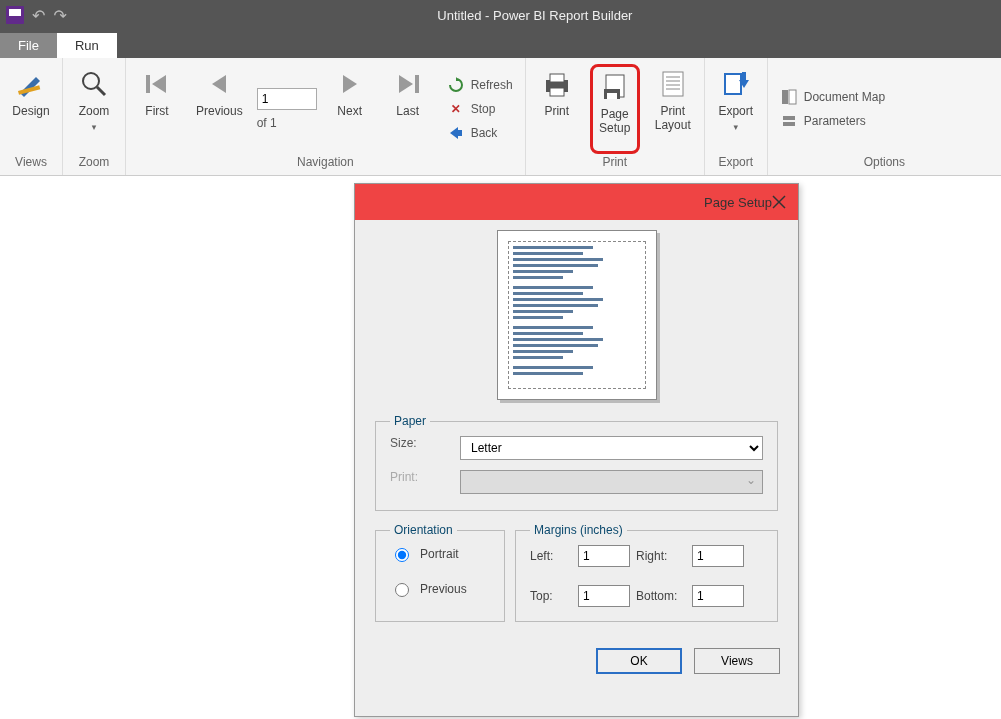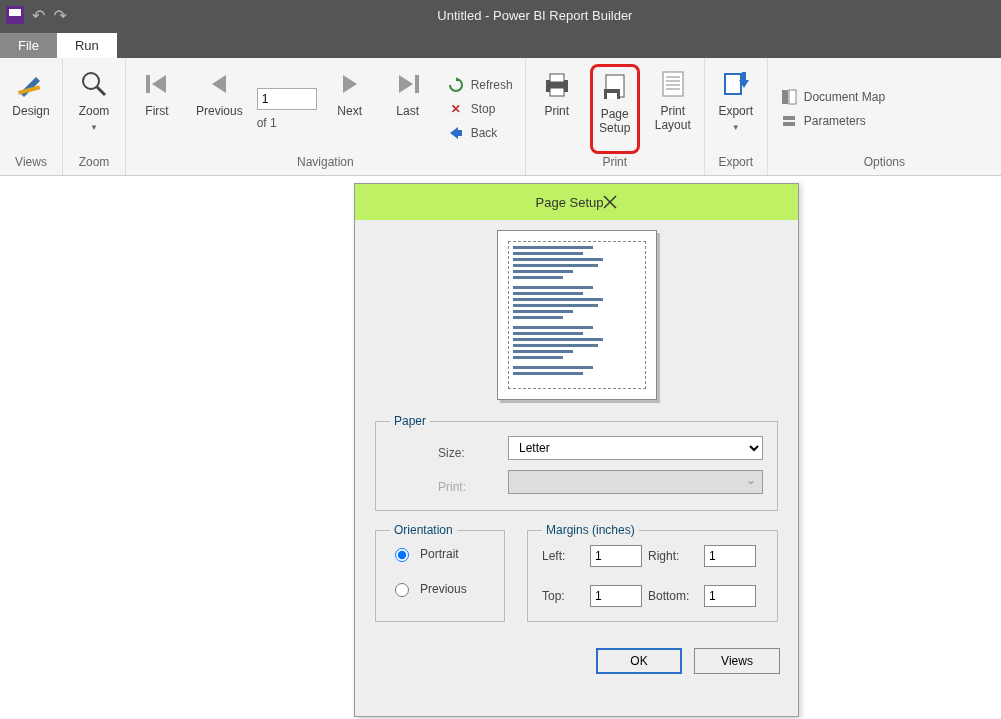--- a/index.html
+++ b/index.html
@@ -23,34 +23,34 @@
   .drop::after { content:"▾"; font-size:9px; color:#666; display:block; text-align:center; }
   .navbtn svg { fill:#9a9a9a; }
   .pageinput { width:60px; height:22px; border:1px solid #aaa; padding:2px 4px; font-size:12px;}
   .oflabel { font-size:12px; color:#555; margin-top:4px;}
   .smallcmds { display:flex; flex-direction:column; gap:6px; padding:4px 6px;}
   .smallcmd { display:flex; align-items:center; gap:6px; font-size:12px; color:#555;}
   .smallcmd .sicn { width:18px; height:18px; display:flex; align-items:center; justify-content:center;}
   .highlight-red { border:3px solid #e02020; border-radius:8px;}
   .workarea { position:relative; height:541px; background:#fff;}
   .dialog { position:absolute; left:354px; top:7px; width:445px; height:534px; background:#eee; border:1px solid #999; box-shadow:2px 2px 6px rgba(0,0,0,0.2); }
-  .dlg-title { height:36px; background:#bef264; display:flex; align-items:center; justify-content:center; padding:0 12px; font-size:13px; color:#333;}
+  .dlg-title { height:36px; background:#ef4444; display:flex; align-items:center; justify-content:flex-end; padding:0 12px; font-size:13px; color:#333;}
   .dlg-close { width:14px; height:14px; cursor:pointer;}
   .dlg-body { padding:10px 18px;}
   .preview { width:160px; height:170px; background:#fff; border:1px solid #888; margin:0 auto 14px auto; position:relative; box-shadow:3px 3px 0 #bbb; padding:10px;}
   .preview .inner { width:100%; height:100%; border:1px dashed #888; position:relative; overflow:hidden;}
   .preview .txtln { position:absolute; left:4px; height:3px; background:#5c7b9c;}
   fieldset { border:1px solid #bbb; padding:8px 14px 14px 14px; margin-bottom:12px;}
   legend { font-size:12px; color:#0c4a6e; padding:0 4px;}
-  .row { display:flex; align-items:flex-end; margin-bottom:10px; font-size:12px; color:#555;margin-left:48px;}
+  .row { display:flex; align-items:flex-start; margin-bottom:10px; font-size:12px; color:#555;}
   .row .lab { width:70px;}
   .row select, .row .sel-disabled { flex:1; height:24px; border:1px solid #999; background:#fff; font-size:12px; padding:0 6px;}
   .row .sel-disabled { background:#ddd; color:#999; position:relative;}
   .row .sel-disabled::after{content:"⌄"; position:absolute; right:6px; top:2px; color:#999;}
-  .orient-margins { display:flex; gap:18px;}
+  .orient-margins { display:flex; gap:6px;}
   fieldset.orient { flex:0 0 130px;}
   fieldset.margins { flex:1;}
   .radio-row { display:flex; align-items:center; gap:8px; font-size:12px; color:#444; margin-bottom:18px;}
   .radio-row input { width:14px; height:14px;}
   .margin-grid { display:grid; grid-template-columns: 48px 58px 56px 58px; row-gap:18px; align-items:center; font-size:12px; color:#444;}
   .margin-grid input { width:52px; height:22px; border:1px solid #888; padding:2px 4px; font-size:12px;}
   .dlg-buttons { display:flex; gap:12px; justify-content:flex-end; padding:4px 18px 10px 18px;}
   .dlg-buttons button { width:86px; height:26px; font-size:12px; border:1px solid #888; background:#eee; cursor:pointer;}
   .dlg-buttons button.ok { border:2px solid #2a6fc5;}
 </style>

